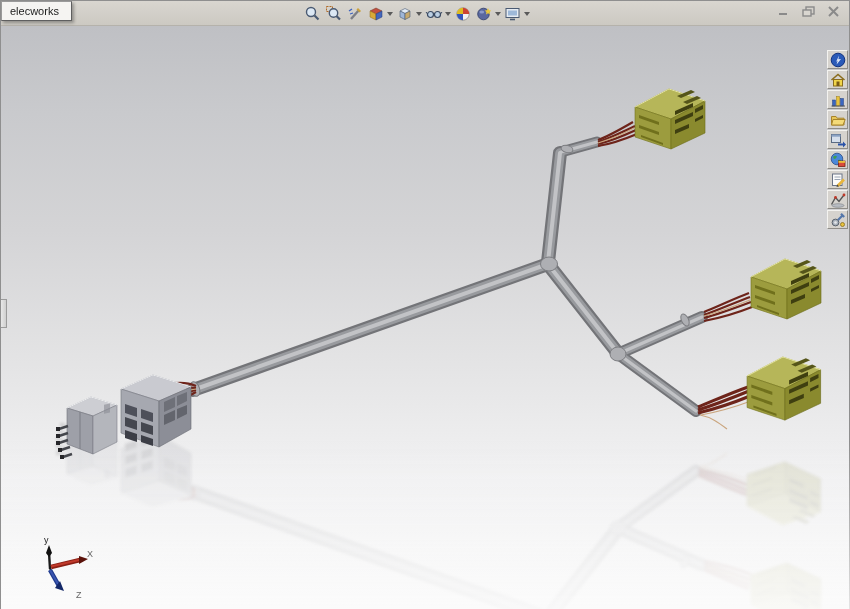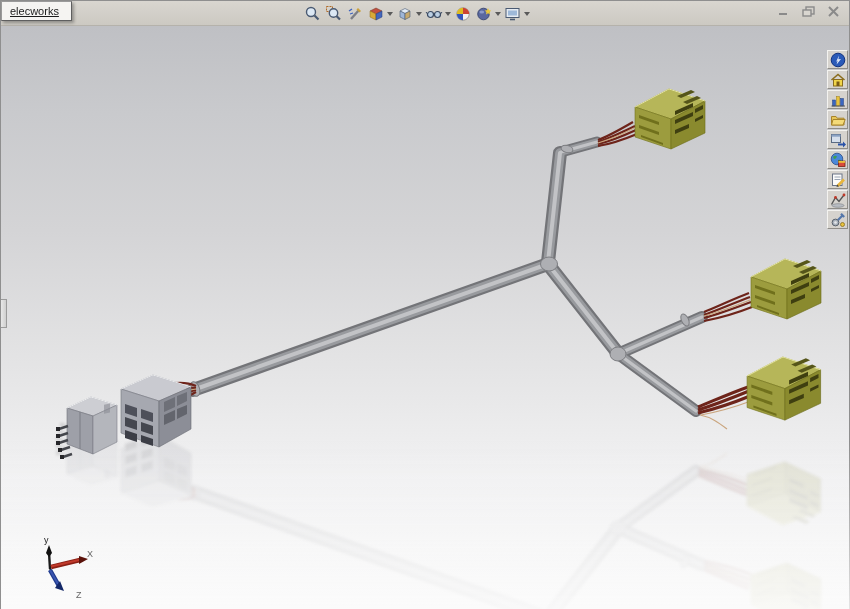--- a/index.html
+++ b/index.html
@@ -6,21 +6,21 @@
   html,body { margin:0; padding:0; width:850px; height:609px; overflow:hidden;
               font-family:"Liberation Sans", sans-serif; background:#fff; }
   .window { position:relative; width:850px; height:609px; border:1px solid #8f8f8f; }
 
   
   .titlebar { position:absolute; top:0; left:0; right:0; height:25px;
               background:linear-gradient(#d9d6d0,#ccc9c2); border-bottom:1px solid #b5b2ab; }
   .app-tab { position:absolute; top:0; left:0; height:20px; padding:3px 12px 11px 8px;
              background:#f5f4f2; border:1px solid #5f5f5f; border-top-color:#9a9a9a;
              border-left-color:#9a9a9a; box-shadow:2px 2px 3px rgba(0,0,0,.3);
-             font-size:11px; color:#1c1c1c; z-index:5;text-decoration:underline; }
+             font-size:11px; color:#1c1c1c; z-index:5; }
   .top-toolbar { position:absolute; left:302px; top:1px; height:23px; display:flex;
                  align-items:center; gap:1px; }
   .tb-btn { border:none; background:transparent; padding:1px 1px; height:22px;
             display:flex; align-items:center; cursor:default; }
   .tb-btn svg { display:block; }
   .caret { width:0; height:0; border-left:3px solid transparent; border-right:3px solid transparent;
            border-top:4px solid #5a5a5a; margin-left:2px; }
   .win-controls { position:absolute; right:6px; top:4px; display:flex; gap:7px; }
   .win-btn { width:18px; height:15px; border:none; background:transparent; padding:0; cursor:default; }
 

